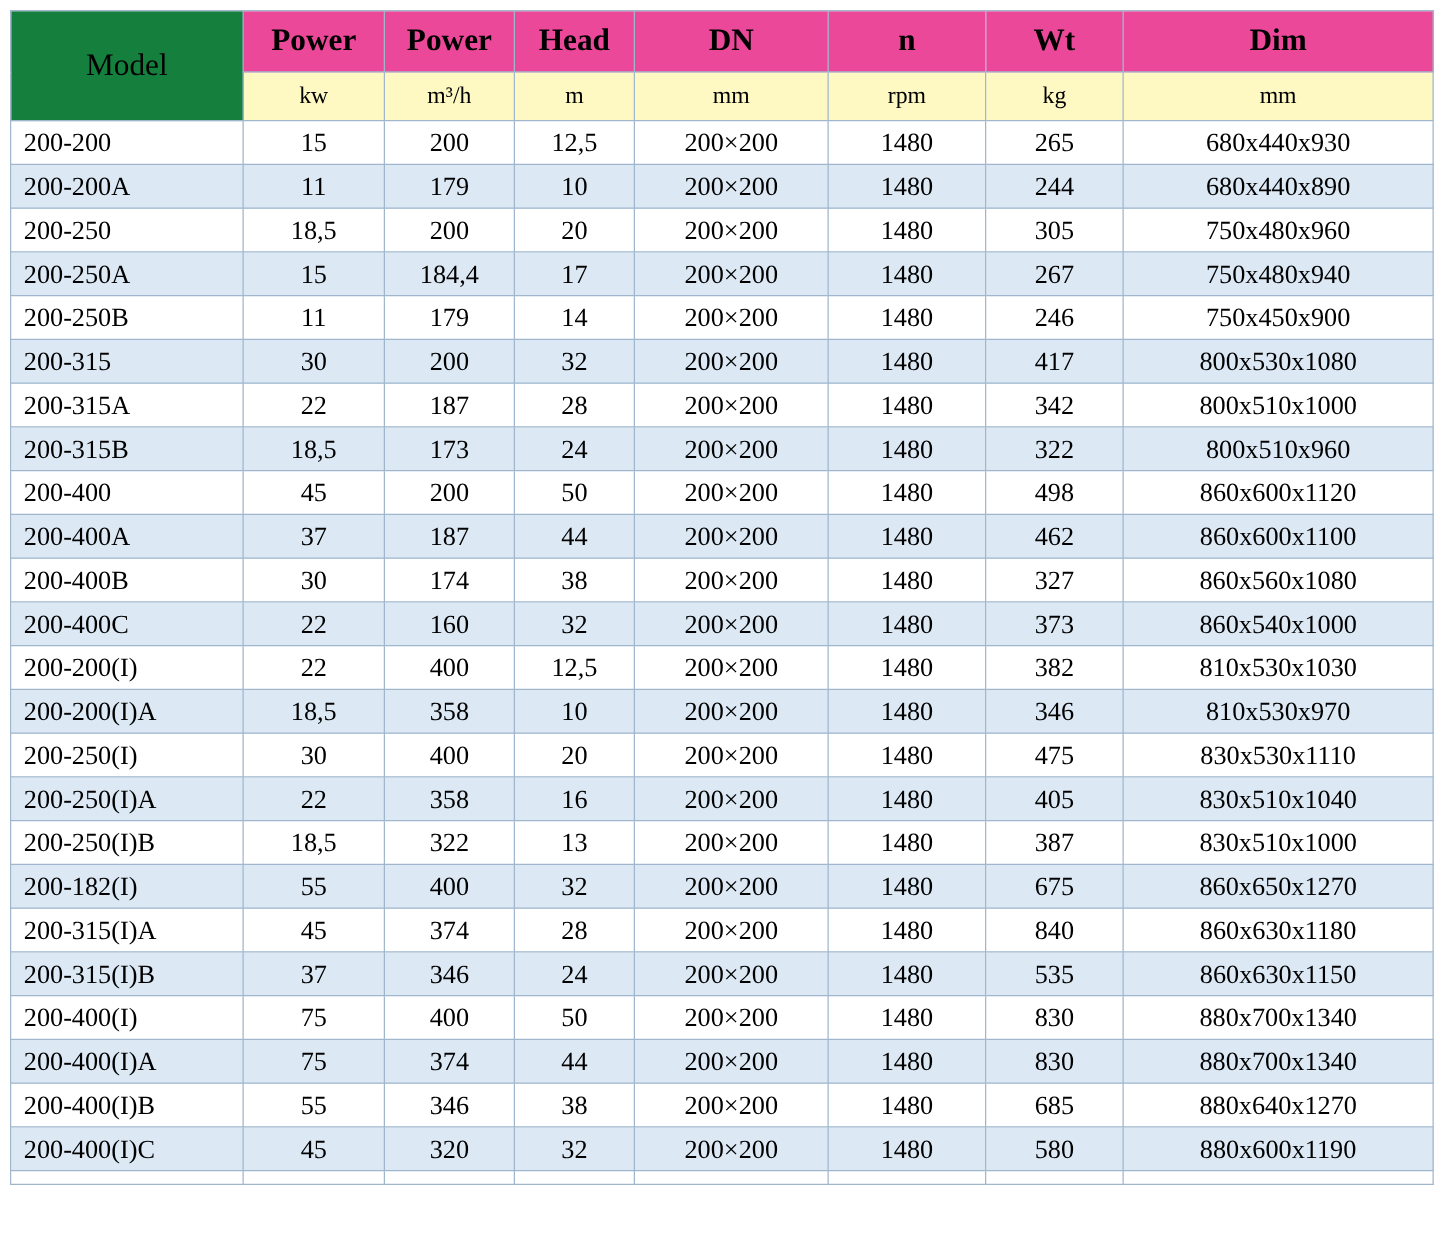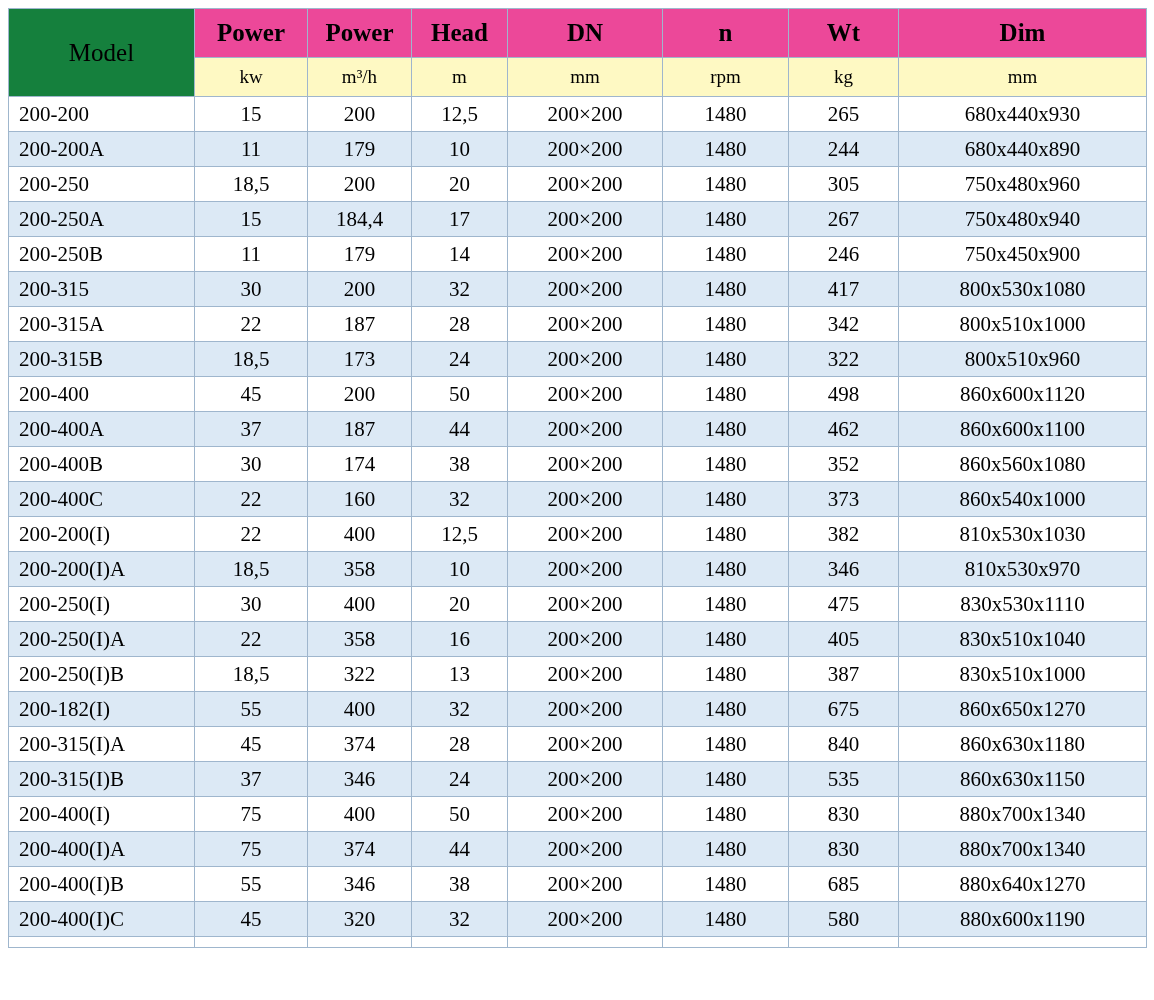--- a/index.html
+++ b/index.html
@@ -218,21 +218,21 @@
           <td>462</td>
           <td>860x600x1100</td>
         </tr>
         <tr class="odd">
           <td class="model-cell">200-400B</td>
           <td>30</td>
           <td>174</td>
           <td>38</td>
           <td>200×200</td>
           <td>1480</td>
-          <td>352</td>
+          <td>327</td>
           <td>860x560x1080</td>
         </tr>
         <tr class="even">
           <td class="model-cell">200-400C</td>
           <td>22</td>
           <td>160</td>
           <td>32</td>
           <td>200×200</td>
           <td>1480</td>
           <td>373</td>

